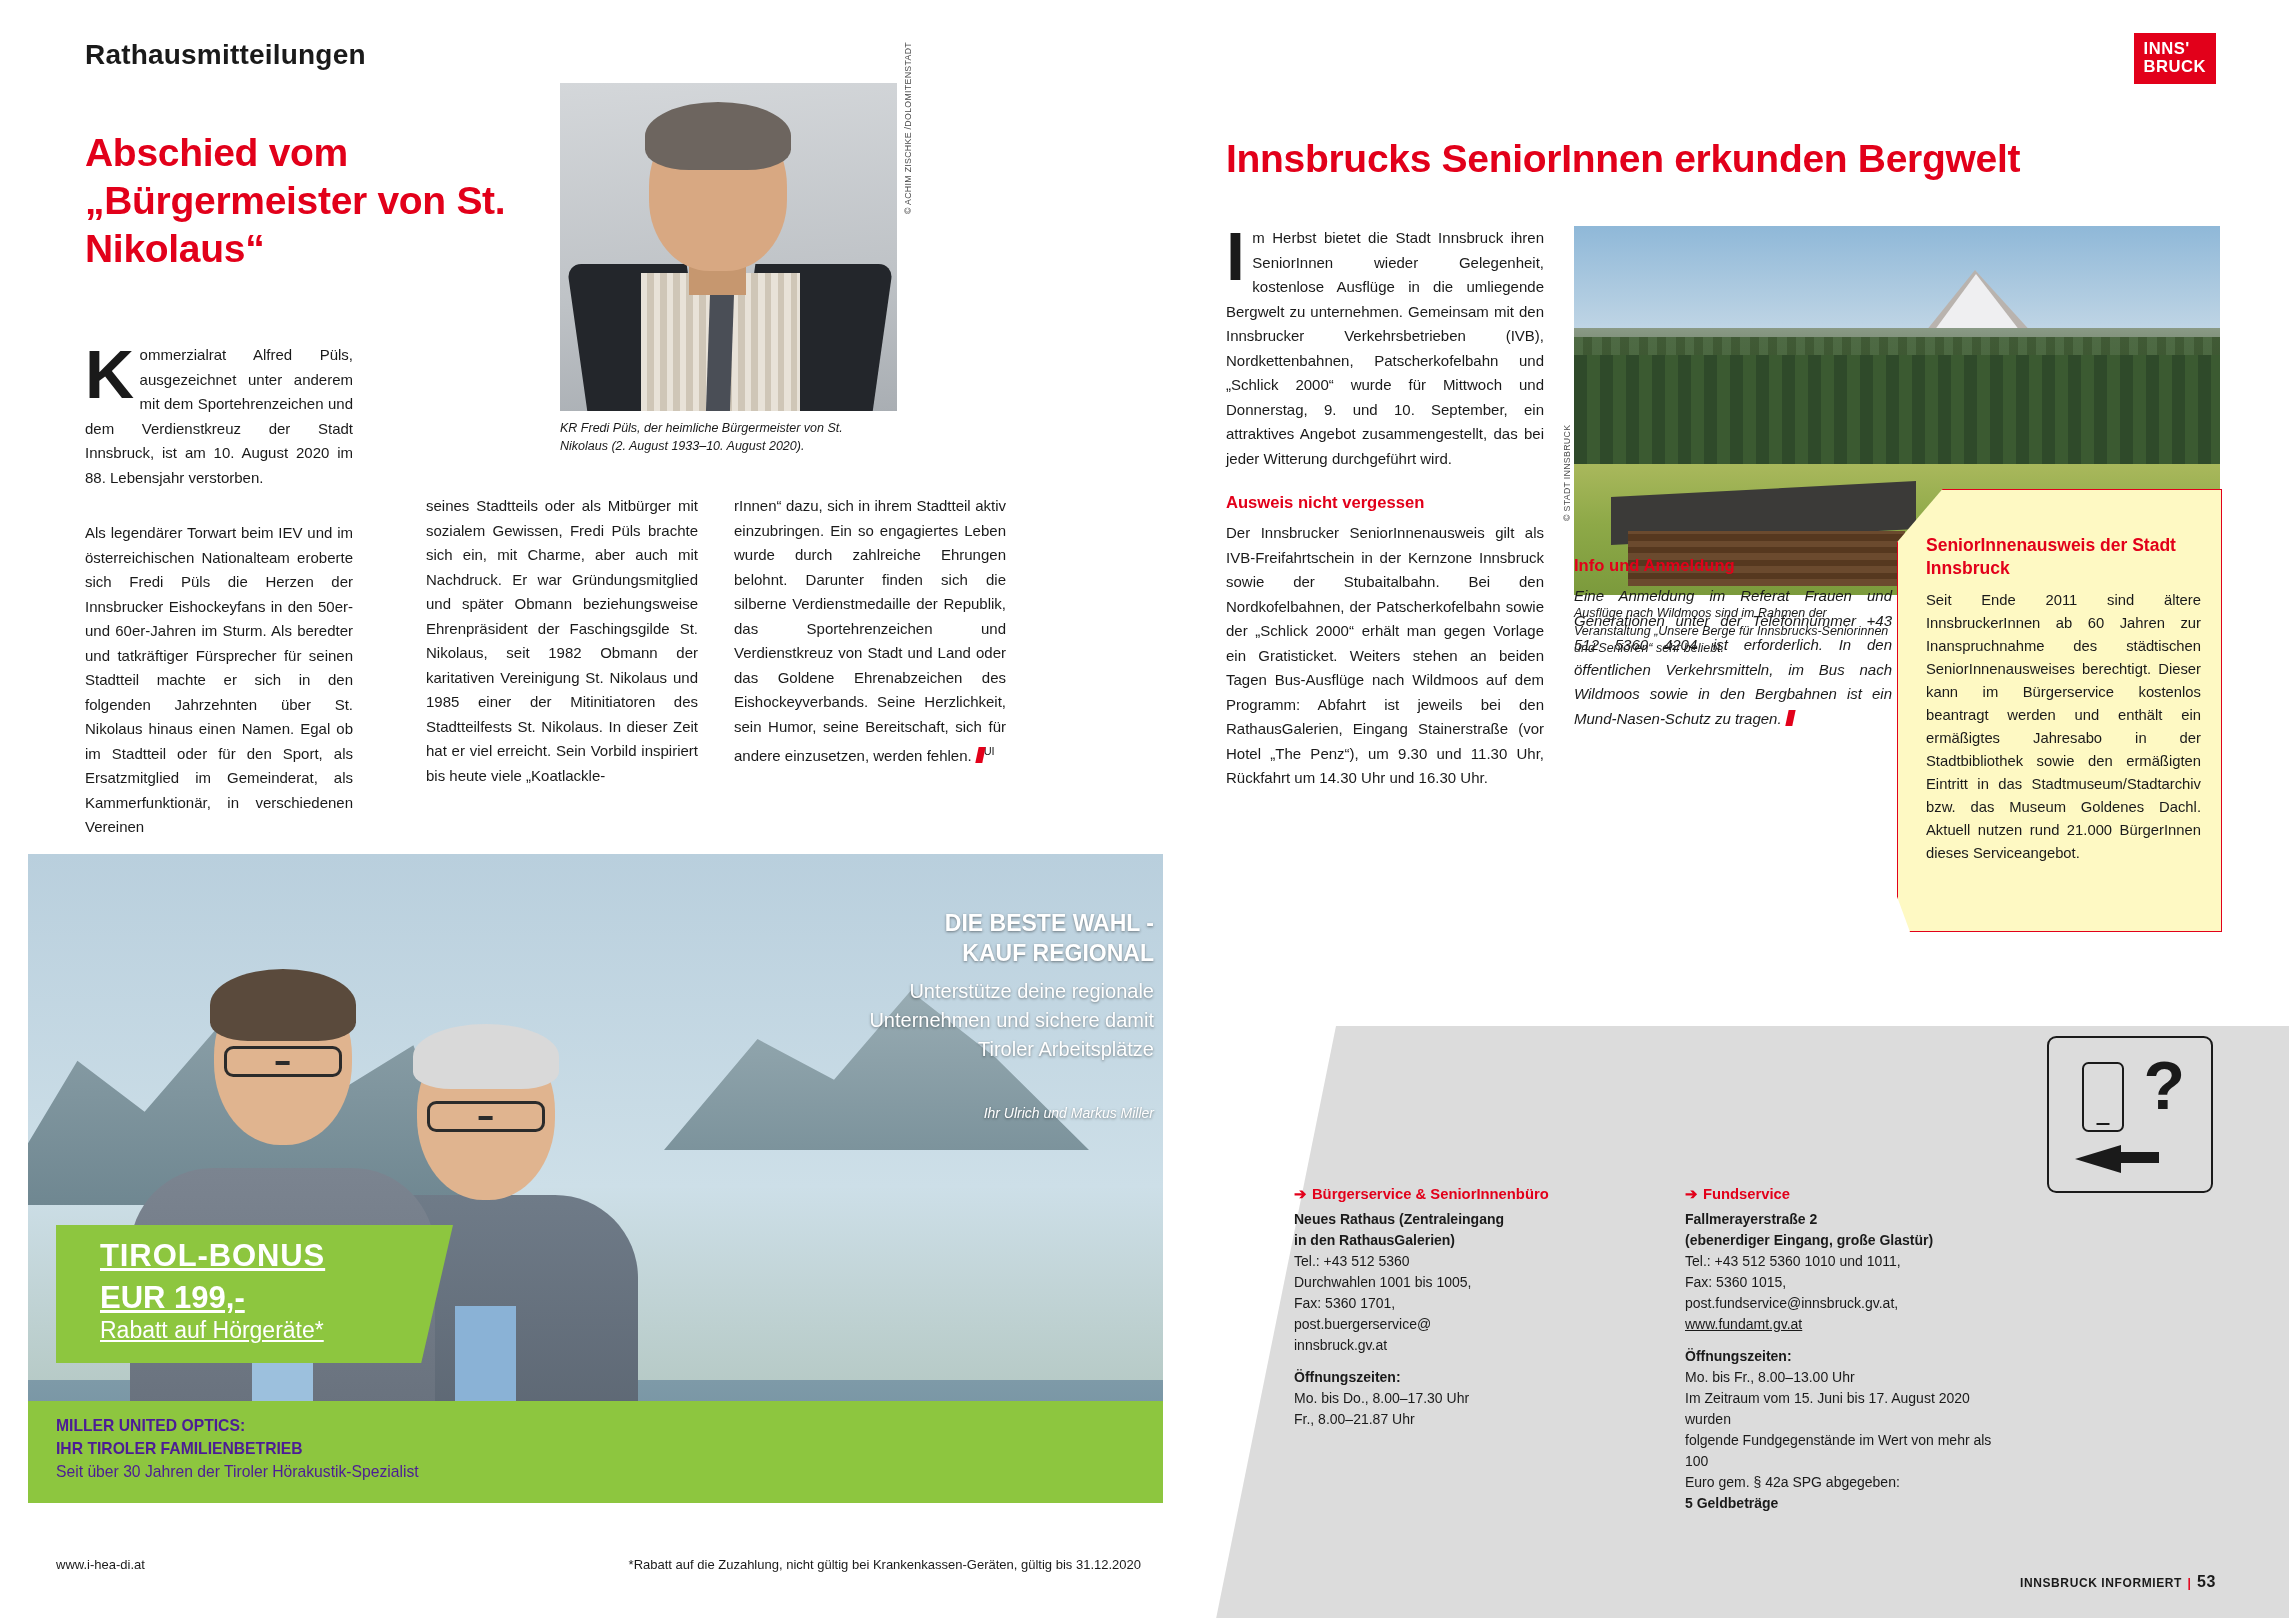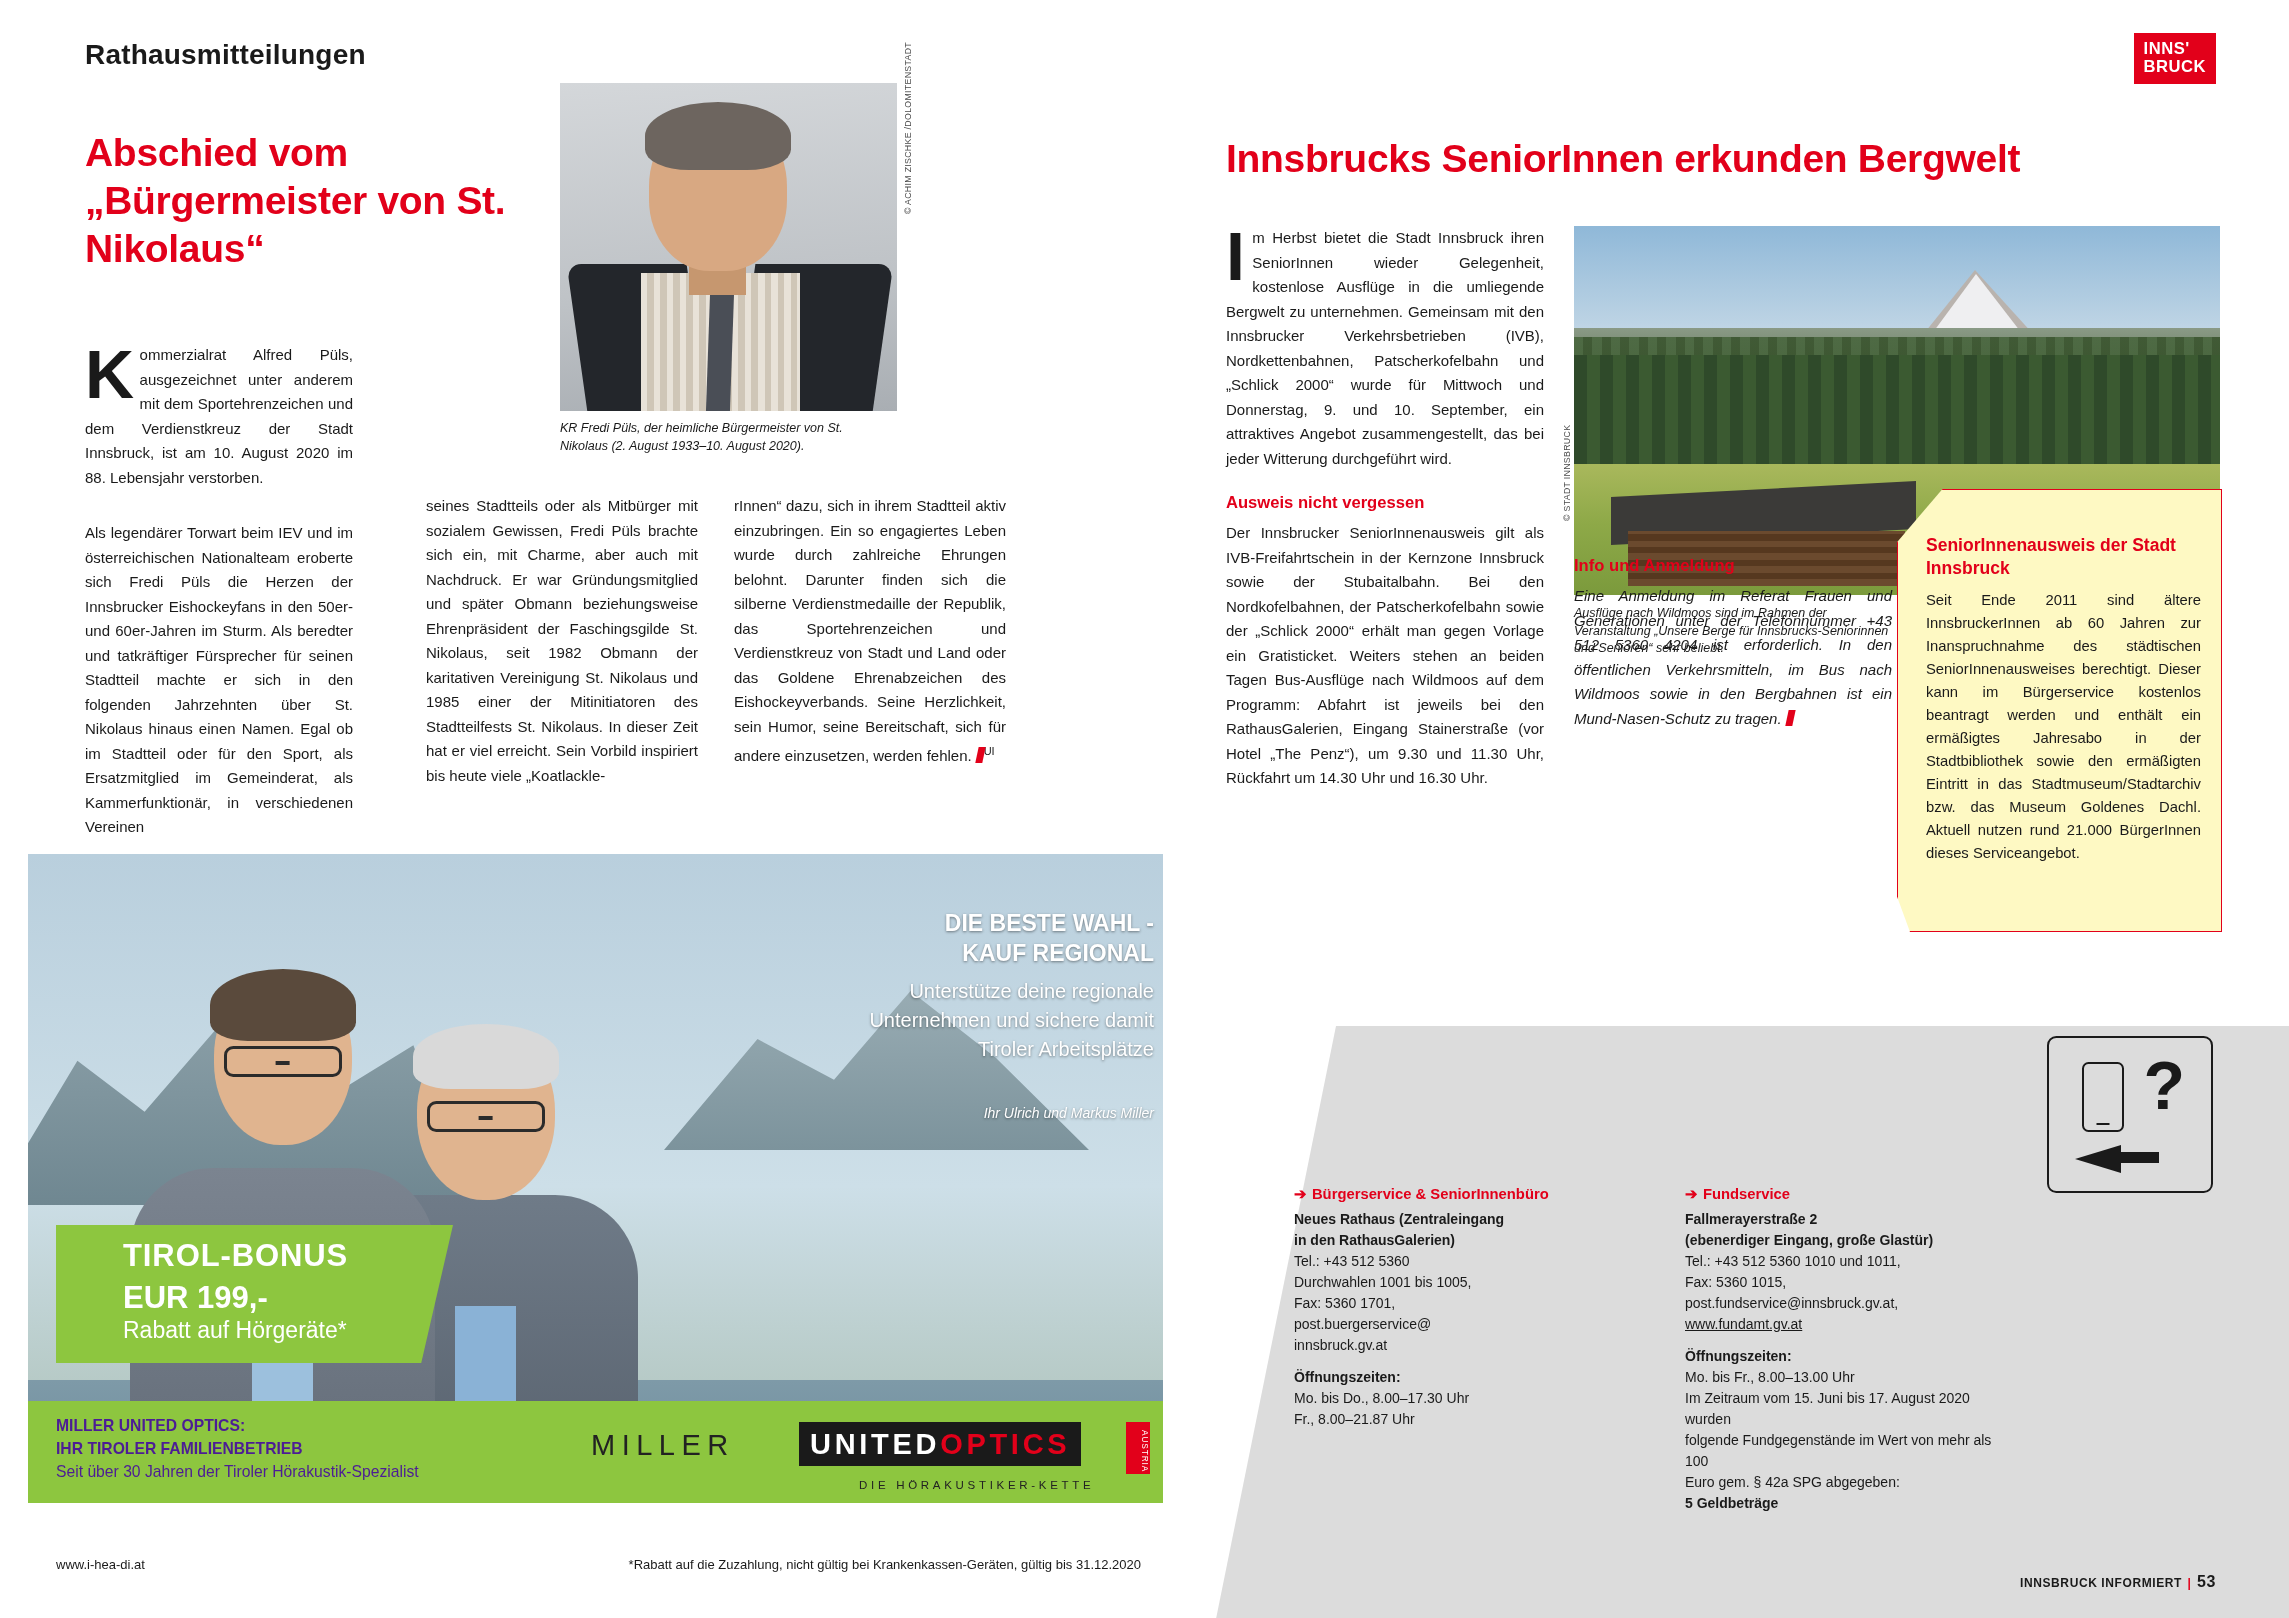--- a/index.html
+++ b/index.html
@@ -256,21 +256,22 @@
     font-weight:normal; font-size:20px; line-height:29px; margin-top:9.2px;
   }
   .ad-signature {
     position:absolute; left:812px; top:251px; width:314px; text-align:right;
     color:#fff; font-size:14px; font-style:italic; text-shadow:0 0.9px 2.8px rgba(0,0,0,.45);
   }
   .bonus {
     position:absolute; left:28px; top:371px; width:397px; height:138px;
     background:#8dc63f; color:#fff;
     clip-path:polygon(0 0, 100% 0, 92% 100%, 0 100%);
-    padding:13px 0 0 67px;
+    padding:13px 0 0 44px;
+    text-decoration:underline;
   }
   .bonus .t1 { font-size:31px; font-weight:bold; letter-spacing:0.9px; }
   .bonus .t2 { font-size:31px; font-weight:bold; margin-top:5.5px; }
   .bonus .t3 { font-size:23px; margin-top:1.8px; }
 
   .ad-bottom {
     position:absolute; left:0; bottom:89px; width:100%; height:102px; background:#8dc63f;
   }
   .brandbar {
     position:absolute; left:563px; bottom:109px; width:554px; height:61px;
@@ -456,28 +457,20 @@
       <div class="t3">Rabatt auf Hörgeräte*</div>
     </div>
 
     <div class="ad-bottom"></div>
     <div class="ad-left-text">
       <div class="b">MILLER UNITED OPTICS:</div>
       <div class="b">IHR TIROLER FAMILIENBETRIEB</div>
       <div>Seit über 30 Jahren der Tiroler Hörakustik-Spezialist</div>
     </div>
 
-    <div class="brandbar">
-      <div class="brand-miller">MILLER</div>
-      <div class="brand-united">
-        <span>UNITED</span><span class="brand-o">OPTICS</span>
-      </div>
-      <div class="brand-austria">AUSTRIA</div>
-      <div class="brand-sub">DIE HÖRAKUSTIKER-KETTE</div>
-    </div>
 
     <div class="ad-white-strip"></div>
     <div class="ad-url">www.i-hea-di.at</div>
     <div class="ad-foot">*Rabatt auf die Zuzahlung, nicht gültig bei Krankenkassen-Geräten, gültig bis 31.12.2020</div>
   </div>
 
   <div class="svc"></div>
 
   <div class="qbox">
     <div class="phone"></div>

